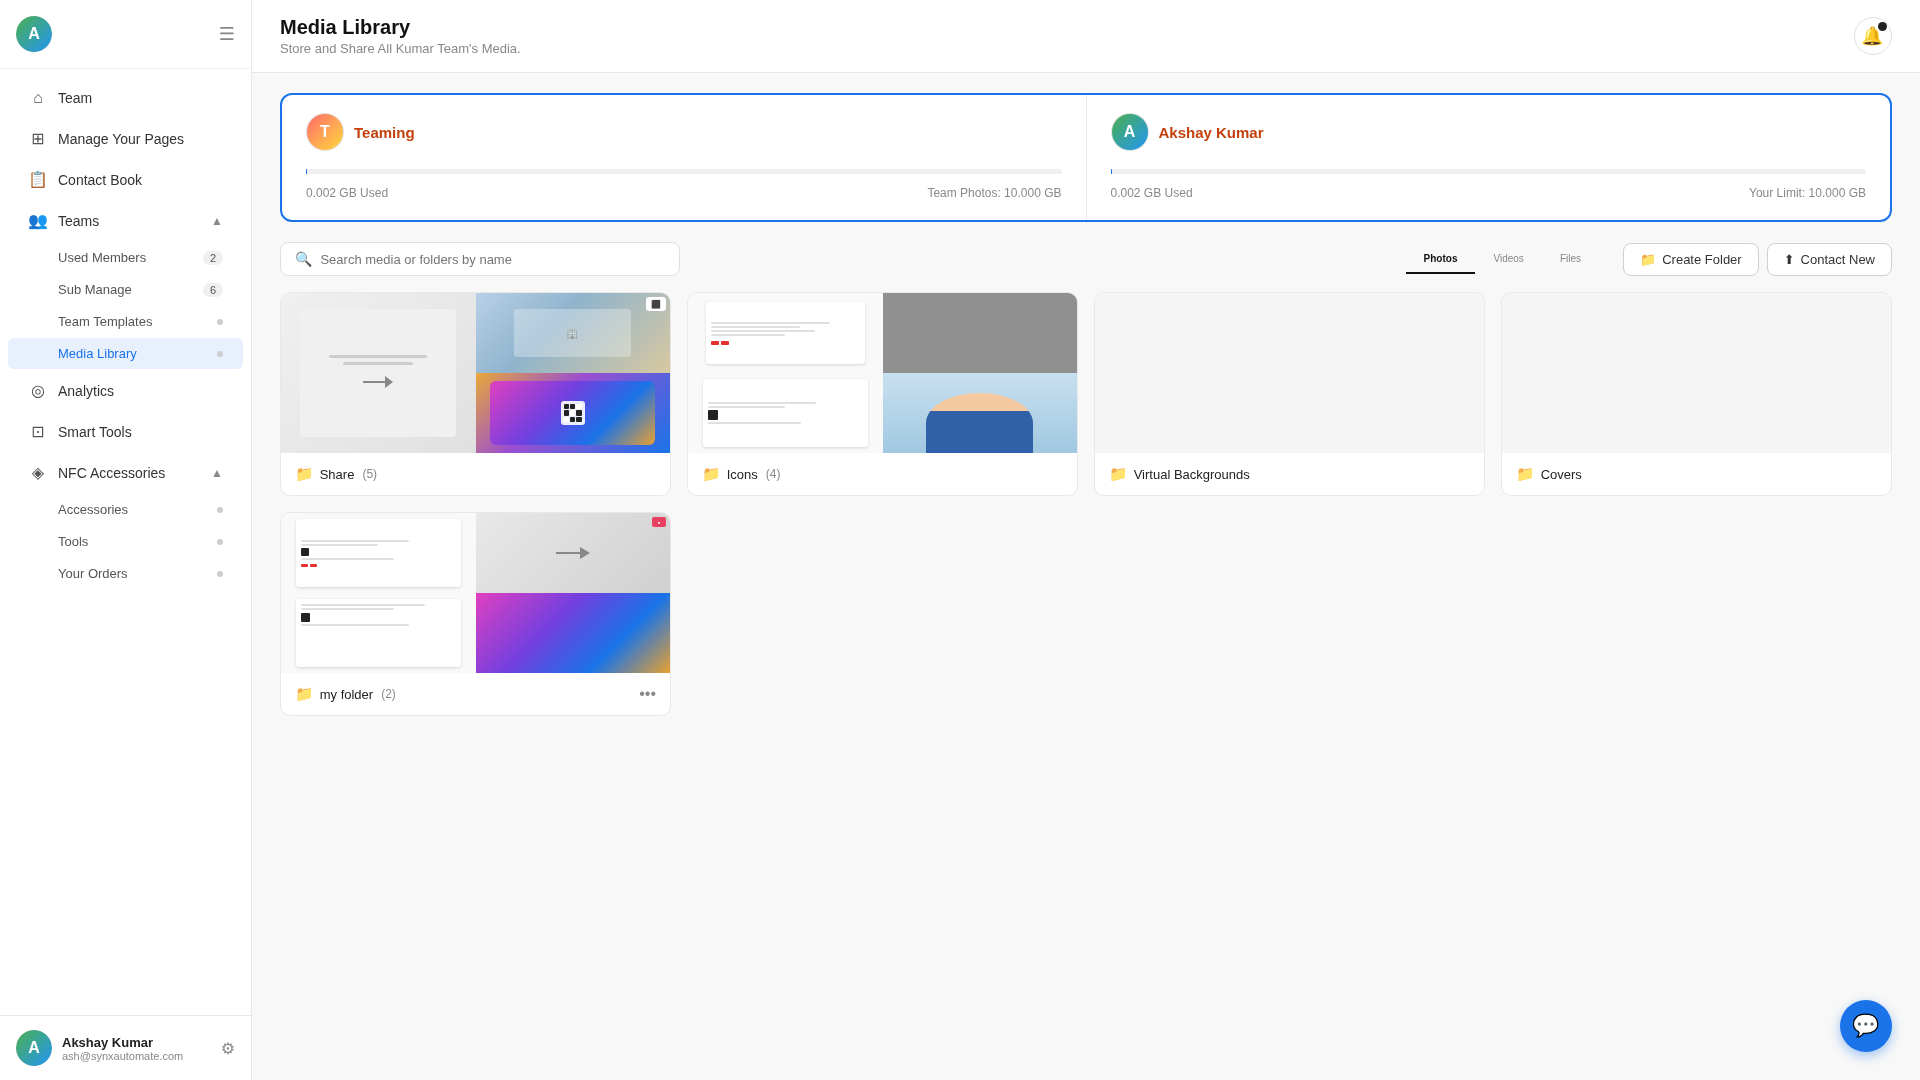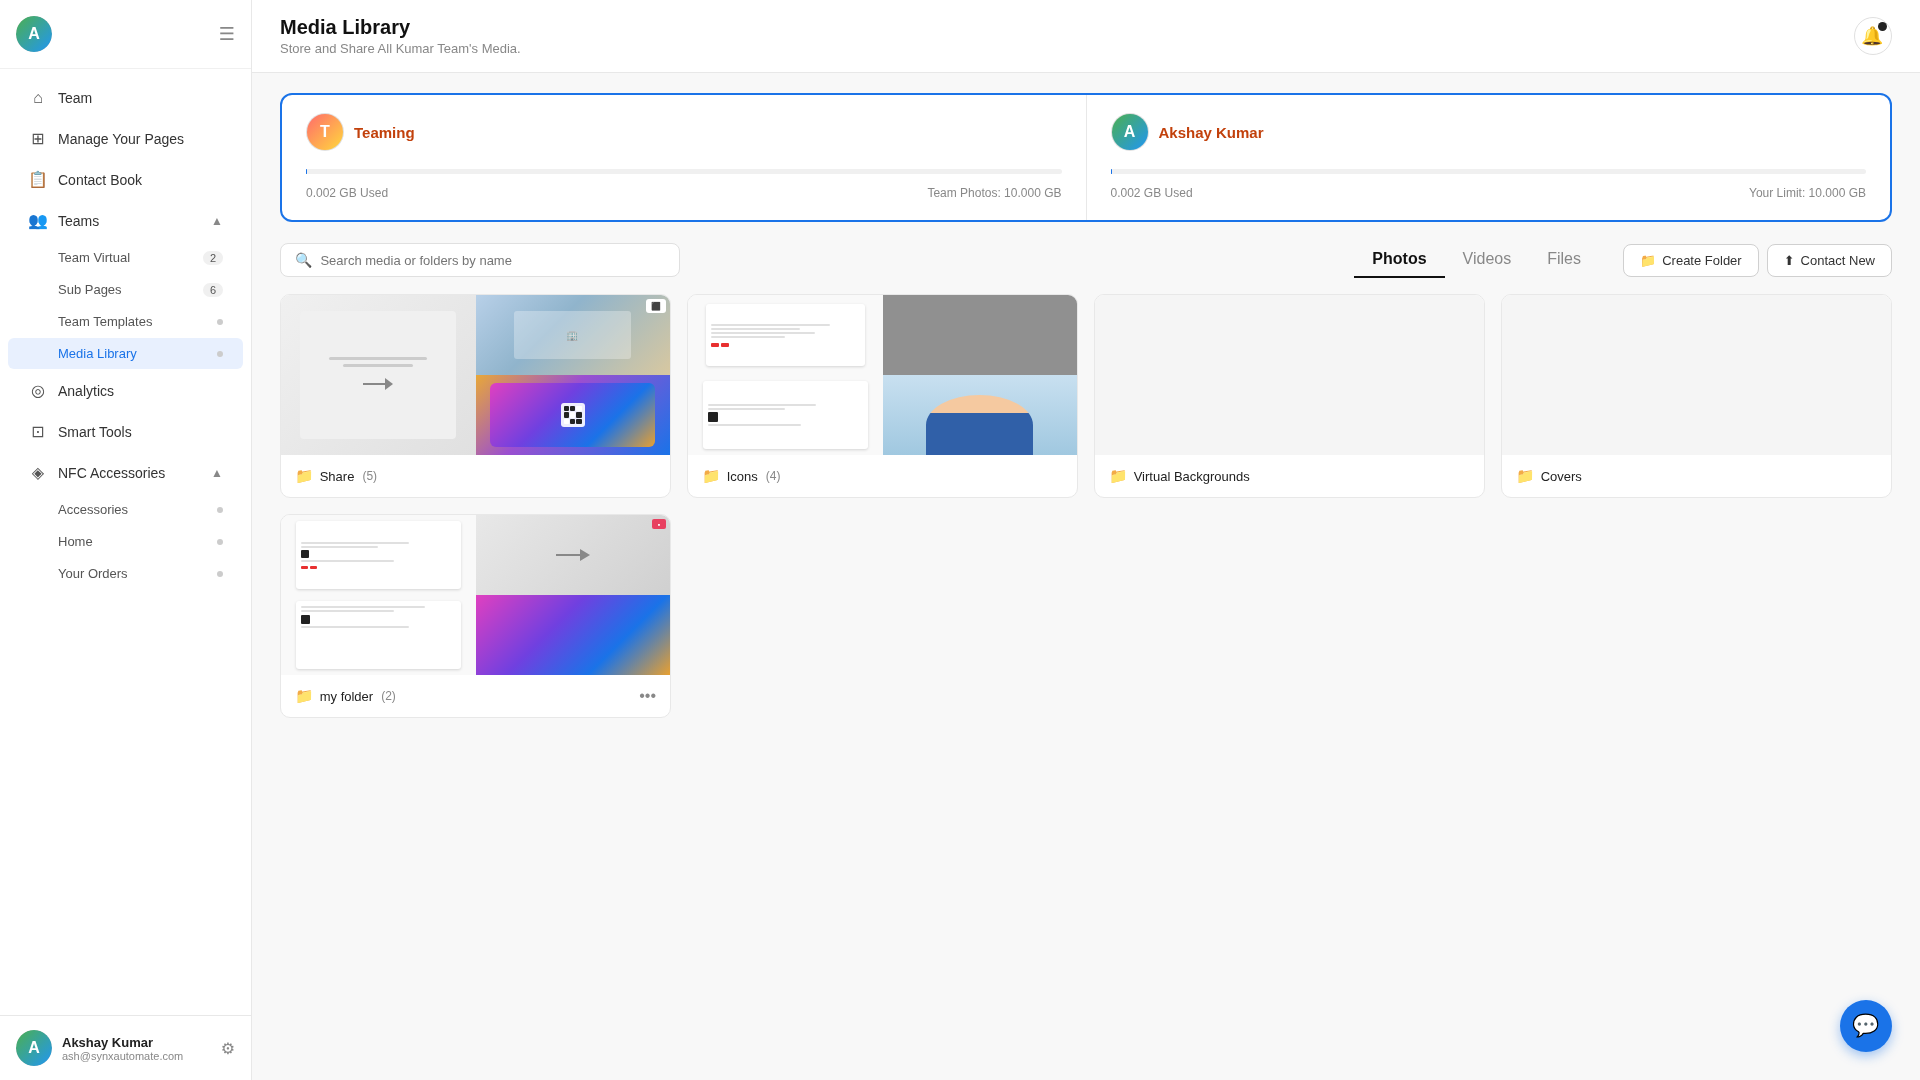--- a/index.html
+++ b/index.html
@@ -172,21 +172,21 @@
       border: 1px solid #e0e0e0; border-radius: 8px;
       padding: 8px 14px; background: #fff;
     }
     .search-box input {
       border: none; outline: none; font-size: 13px; color: #555; background: transparent; flex: 1;
     }
     .tabs-group {
       display: flex; align-items: center; gap: 0; margin-left: auto;
     }
     .tab-btn {
-      padding: 8px 18px; font-size: 16px; color: #888;
+      padding: 8px 18px; font-size: 10px; color: #888;
       cursor: pointer; border-bottom: 2px solid transparent;
       transition: color 0.15s;
     }
     .tab-btn.active { color: #111; border-bottom: 2px solid #111; font-weight: 600; }
     .action-btns { display: flex; gap: 8px; margin-left: 12px; }
     .action-btn {
       display: flex; align-items: center; gap: 6px;
       padding: 8px 16px; border: 1px solid #d0d0d0; border-radius: 8px;
       background: #fff; font-size: 13px; color: #333; cursor: pointer;
       white-space: nowrap;
@@ -311,25 +311,25 @@
       <span class="icon">📋</span>
       <span>Contact Book</span>
     </div>
 
     <div class="nav-section">
       <span class="icon">👥</span>
       <span>Teams</span>
       <span class="chevron">▲</span>
     </div>
     <div class="nav-sub-item">
-      <span>Team Virtual</span>
+      <span>Used Members</span>
       <span class="badge">2</span>
     </div>
     <div class="nav-sub-item">
-      <span>Sub Pages</span>
+      <span>Sub Manage</span>
       <span class="badge">6</span>
     </div>
     <div class="nav-sub-item">
       <span>Team Templates</span>
       <span class="dot"></span>
     </div>
     <div class="nav-sub-item active">
       <span>Media Library</span>
       <span class="dot"></span>
     </div>
@@ -347,21 +347,21 @@
     <div class="nav-section">
       <span class="icon">◈</span>
       <span>NFC Accessories</span>
       <span class="chevron">▲</span>
     </div>
     <div class="nav-sub-item">
       <span>Accessories</span>
       <span class="dot"></span>
     </div>
     <div class="nav-sub-item">
-      <span>Home</span>
+      <span>Tools</span>
       <span class="dot"></span>
     </div>
     <div class="nav-sub-item">
       <span>Your Orders</span>
       <span class="dot"></span>
     </div>
   </nav>
 
   <div class="sidebar-bottom">
     <div class="avatar-small">

